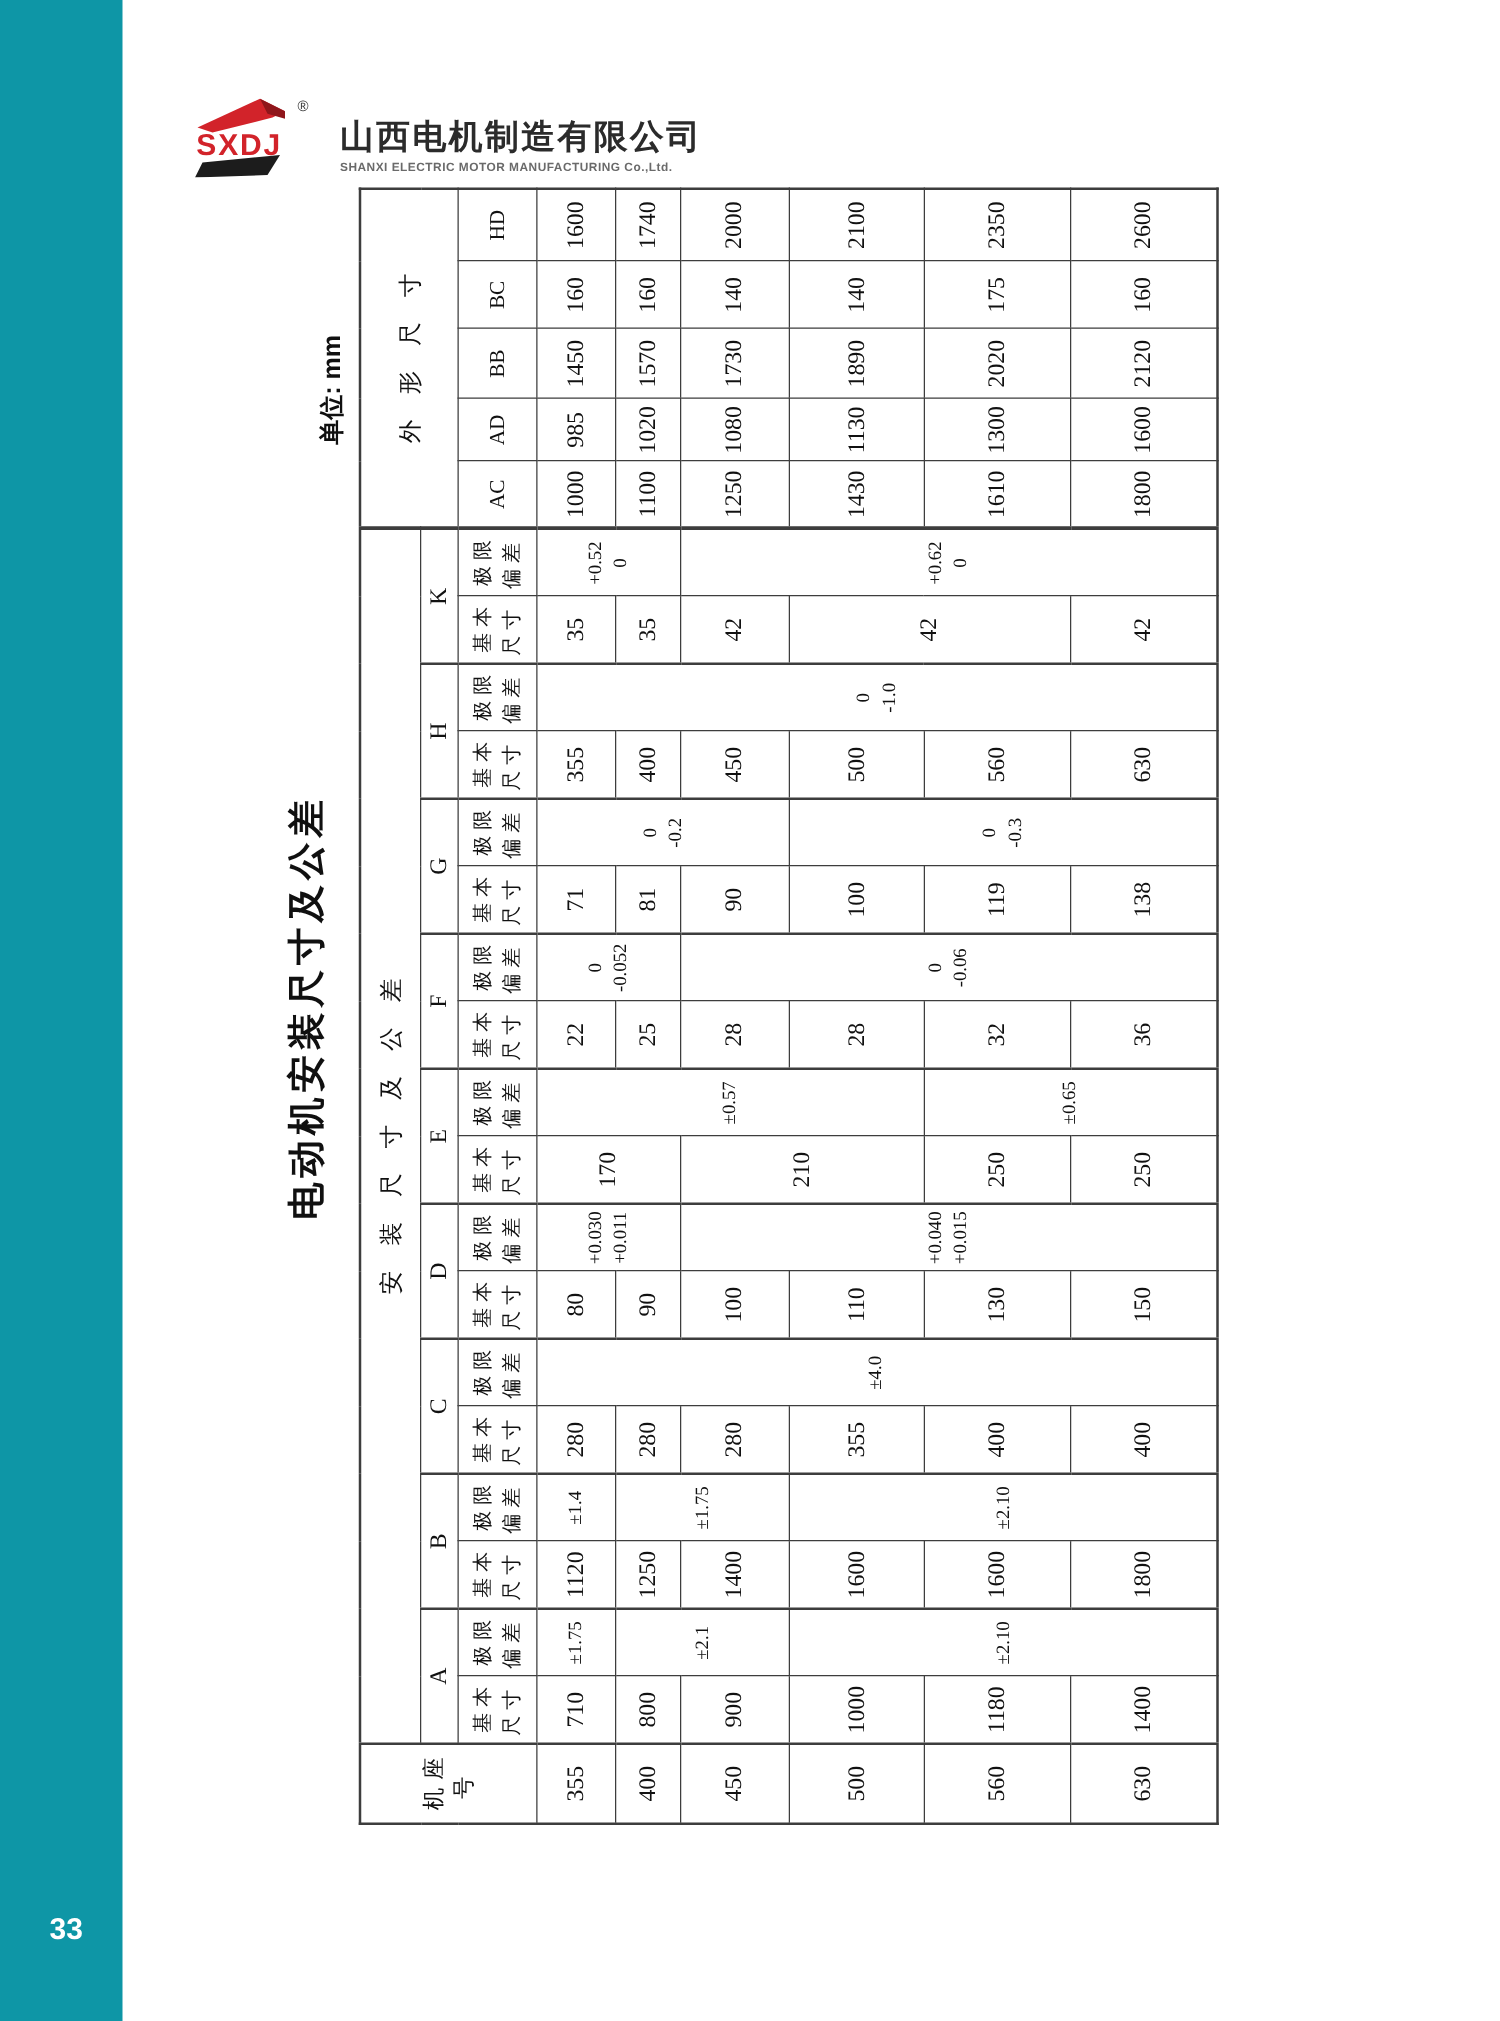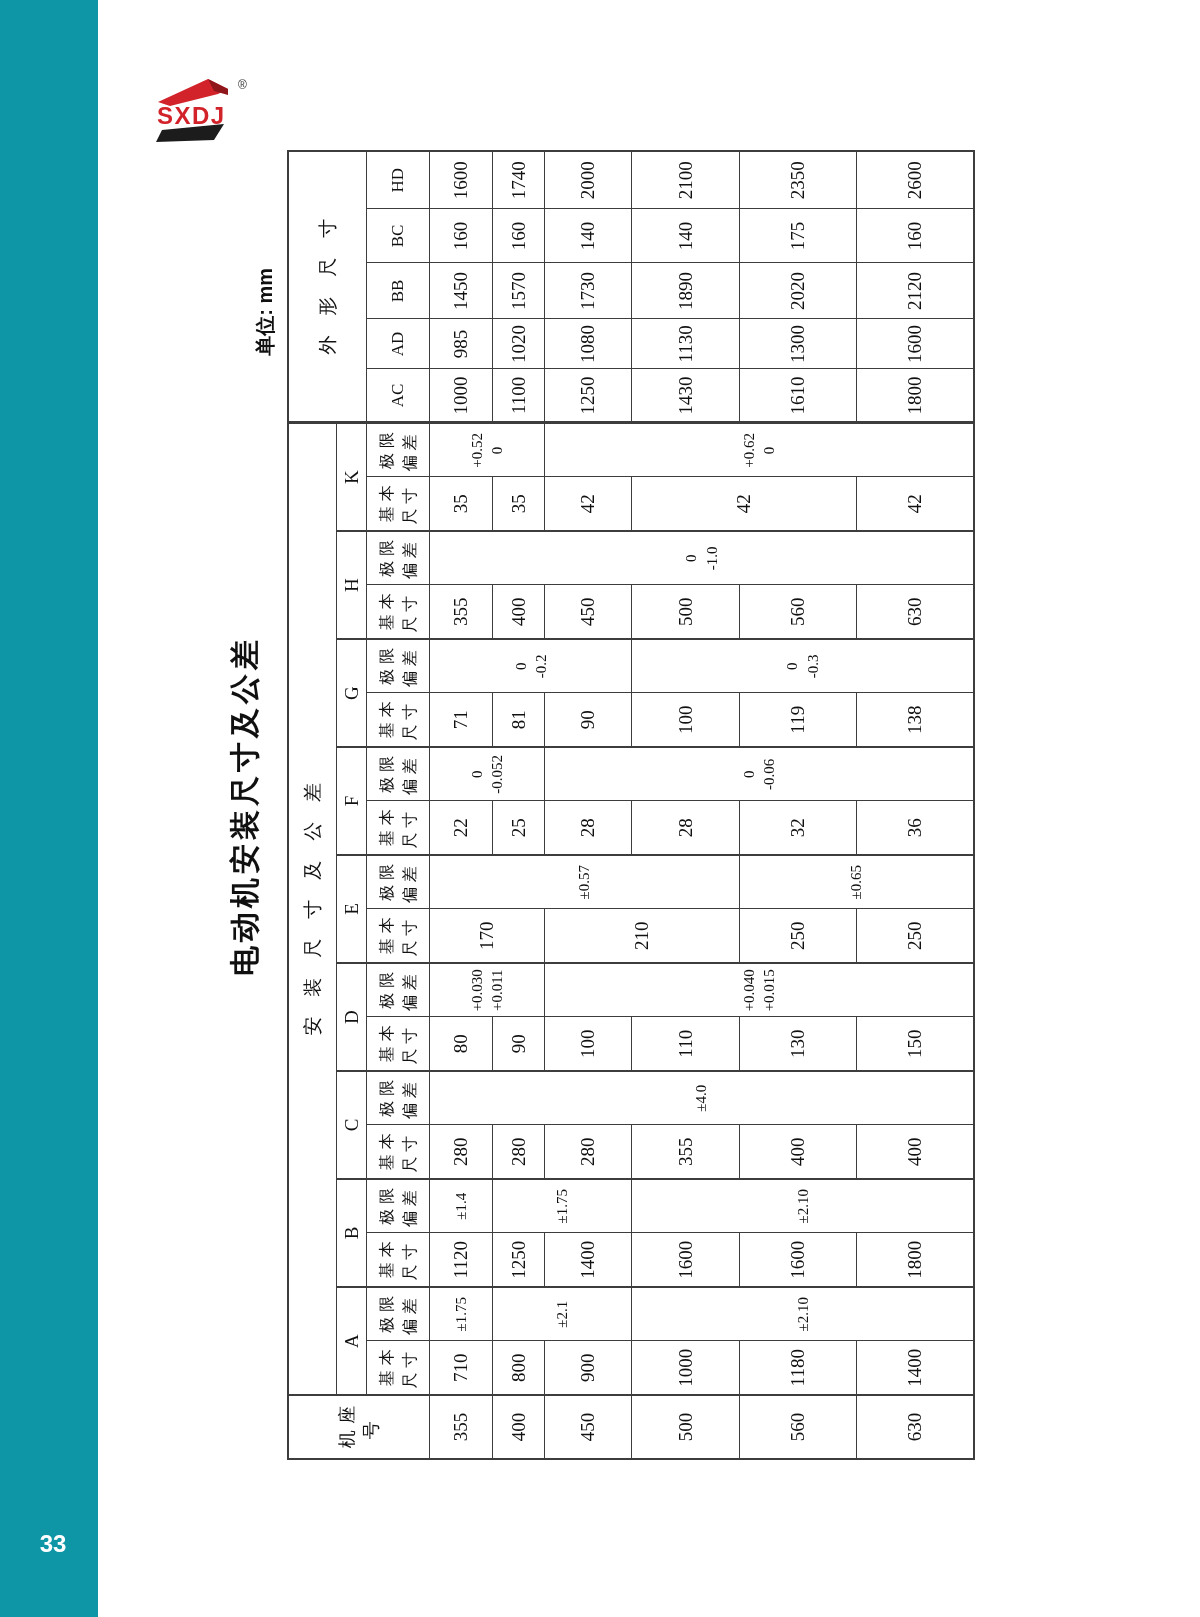--- a/index.html
+++ b/index.html
@@ -72,20 +72,24 @@
 
   <div class="logo">
     <div class="logo-mark">
       <svg width="96" height="66" viewBox="0 0 96 66">
         <polygon points="2,26 52,3 72,13 62,18 14,30" fill="#d2232a"></polygon>
         <polygon points="52,3 72,13 72,19 58,15" fill="#8f161b"></polygon>
         <text x="1" y="48" fill="#d2232a" font-family="Liberation Sans, DejaVu Sans, sans-serif" font-size="24" font-weight="bold" letter-spacing="1.5">SXDJ</text>
         <polygon points="6,54 68,48 58,64 0,66" fill="#1c1c1c"></polygon>
       </svg>
       <span class="logo-reg">®</span>
+    </div>
+    <div class="logo-text">
+      <div class="logo-cn">山西电机制造有限公司</div>
+      <div class="logo-en">SHANXI ELECTRIC MOTOR MANUFACTURING Co.,Ltd.</div>
     </div>
   </div>
 
   <div class="rot">
     <div class="titlebar">
       <div class="doc-title">电动机安装尺寸及公差</div>
       <div class="unit">单位: mm</div>
     </div>
 
     <table class="dim">

